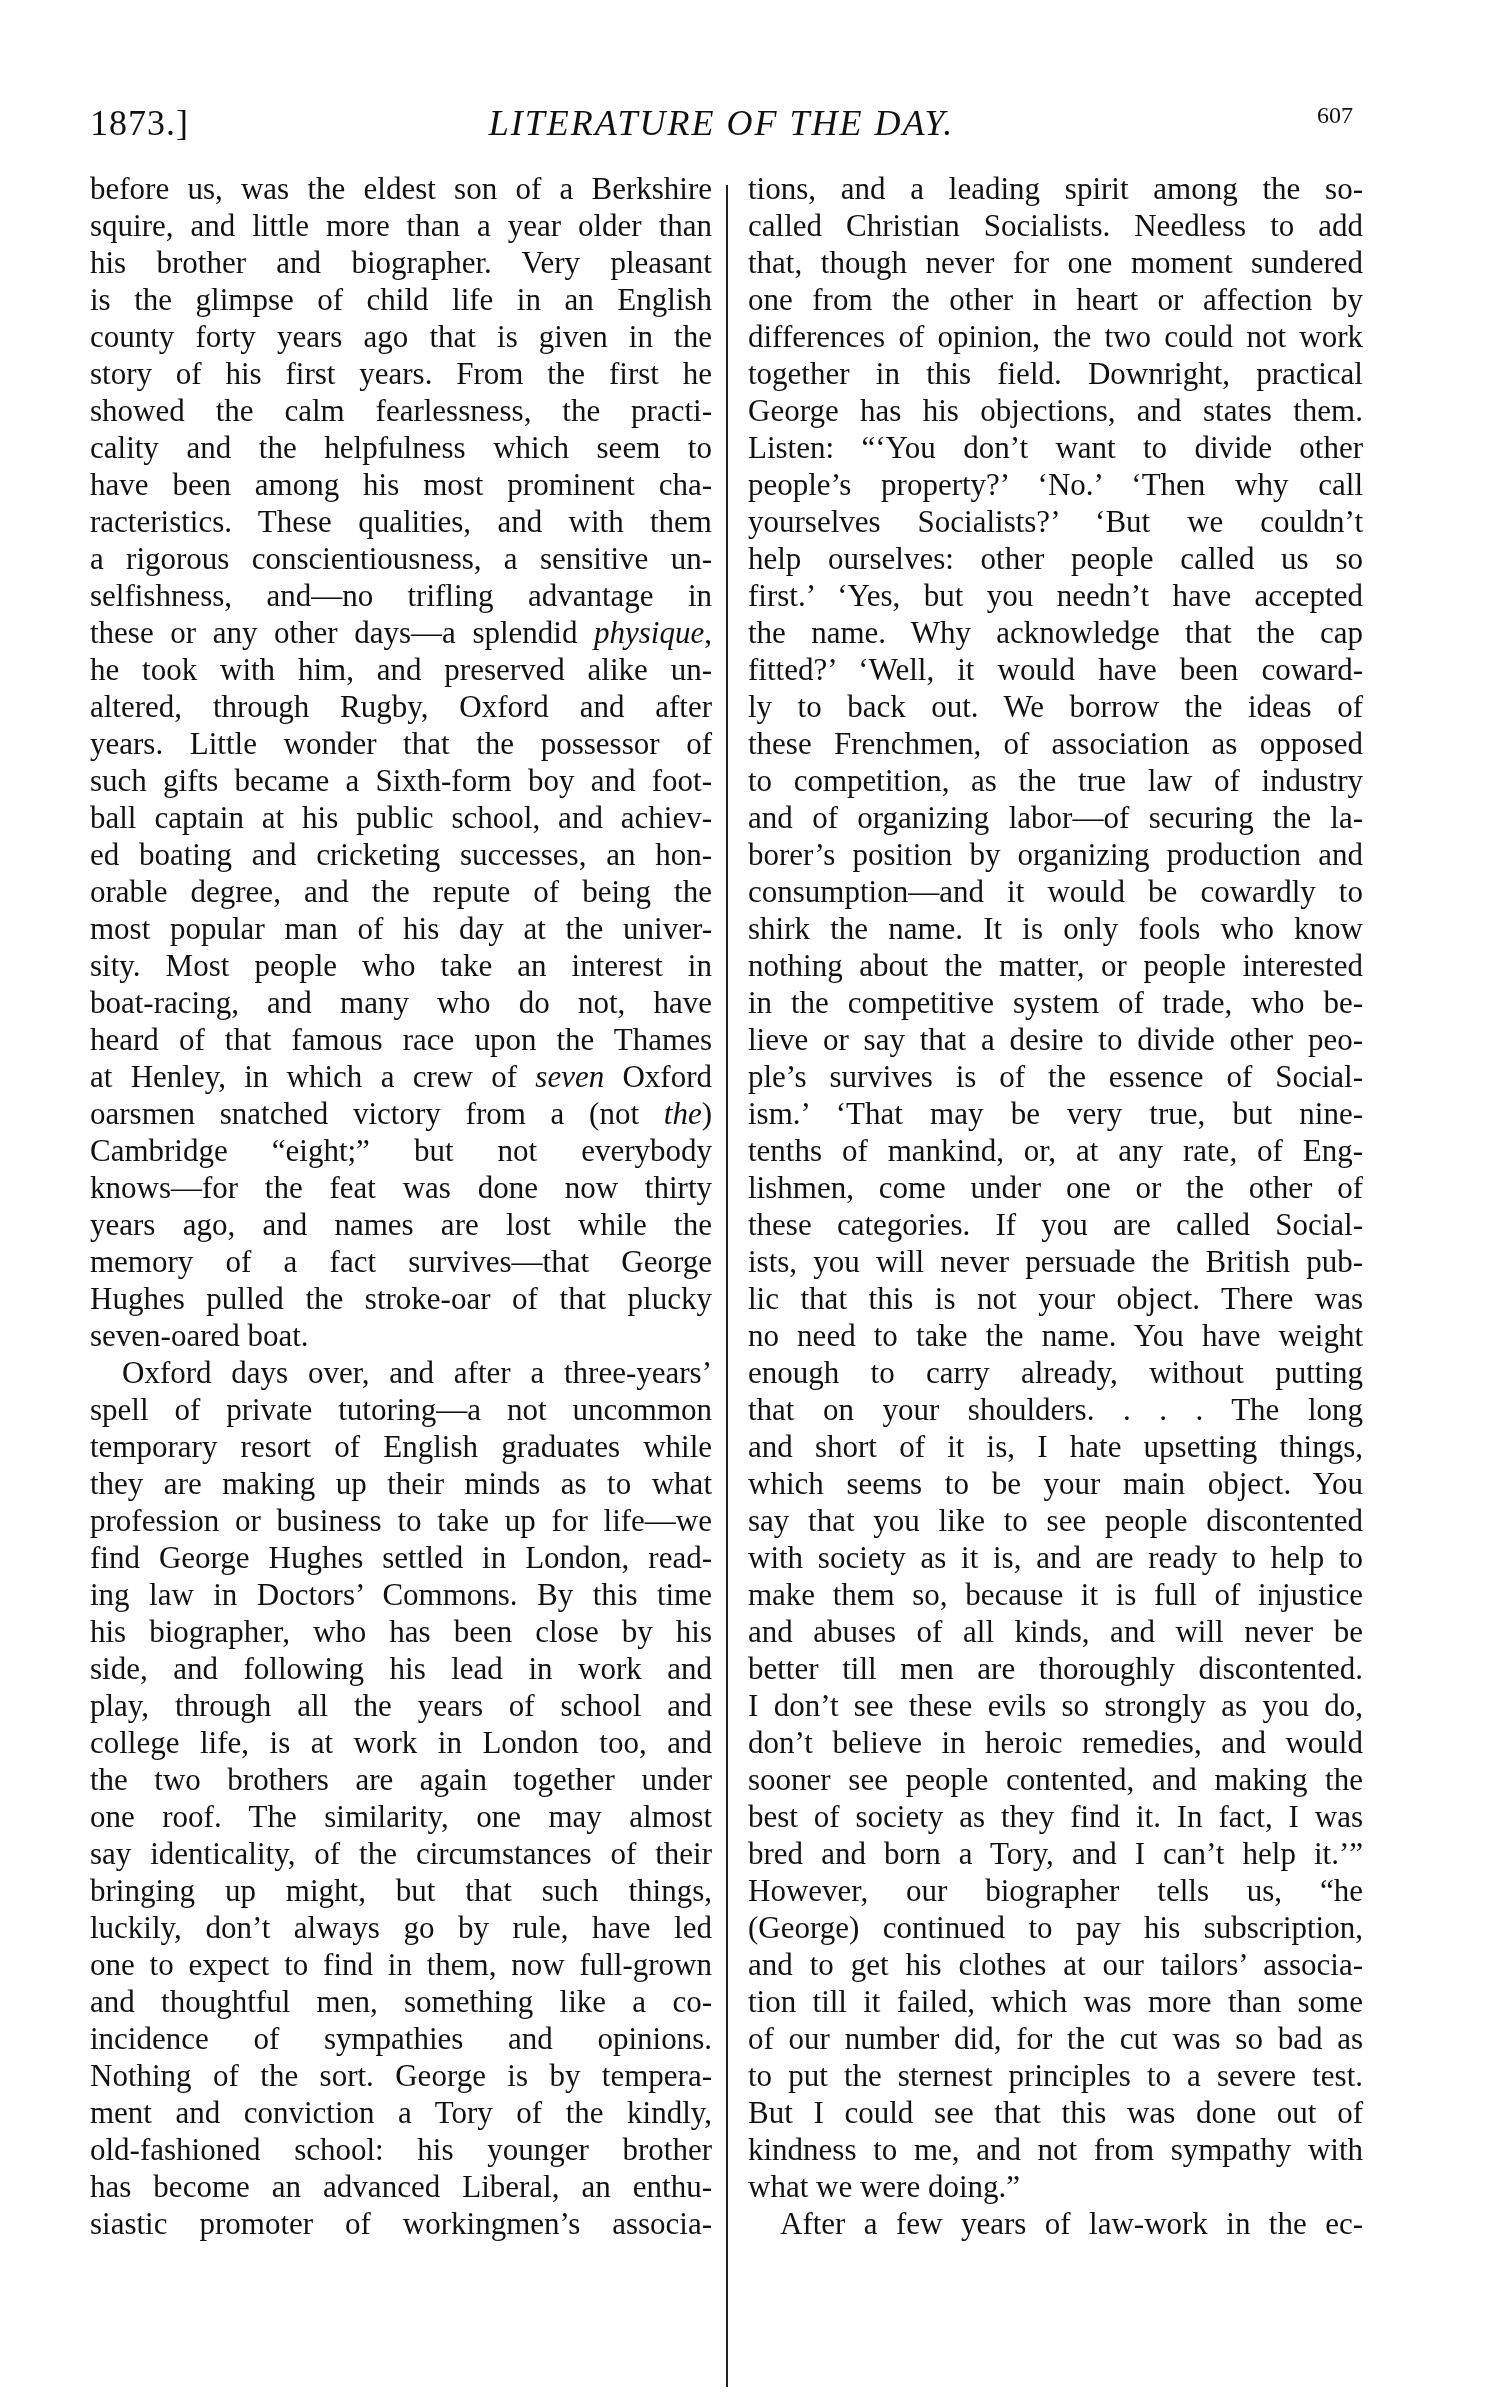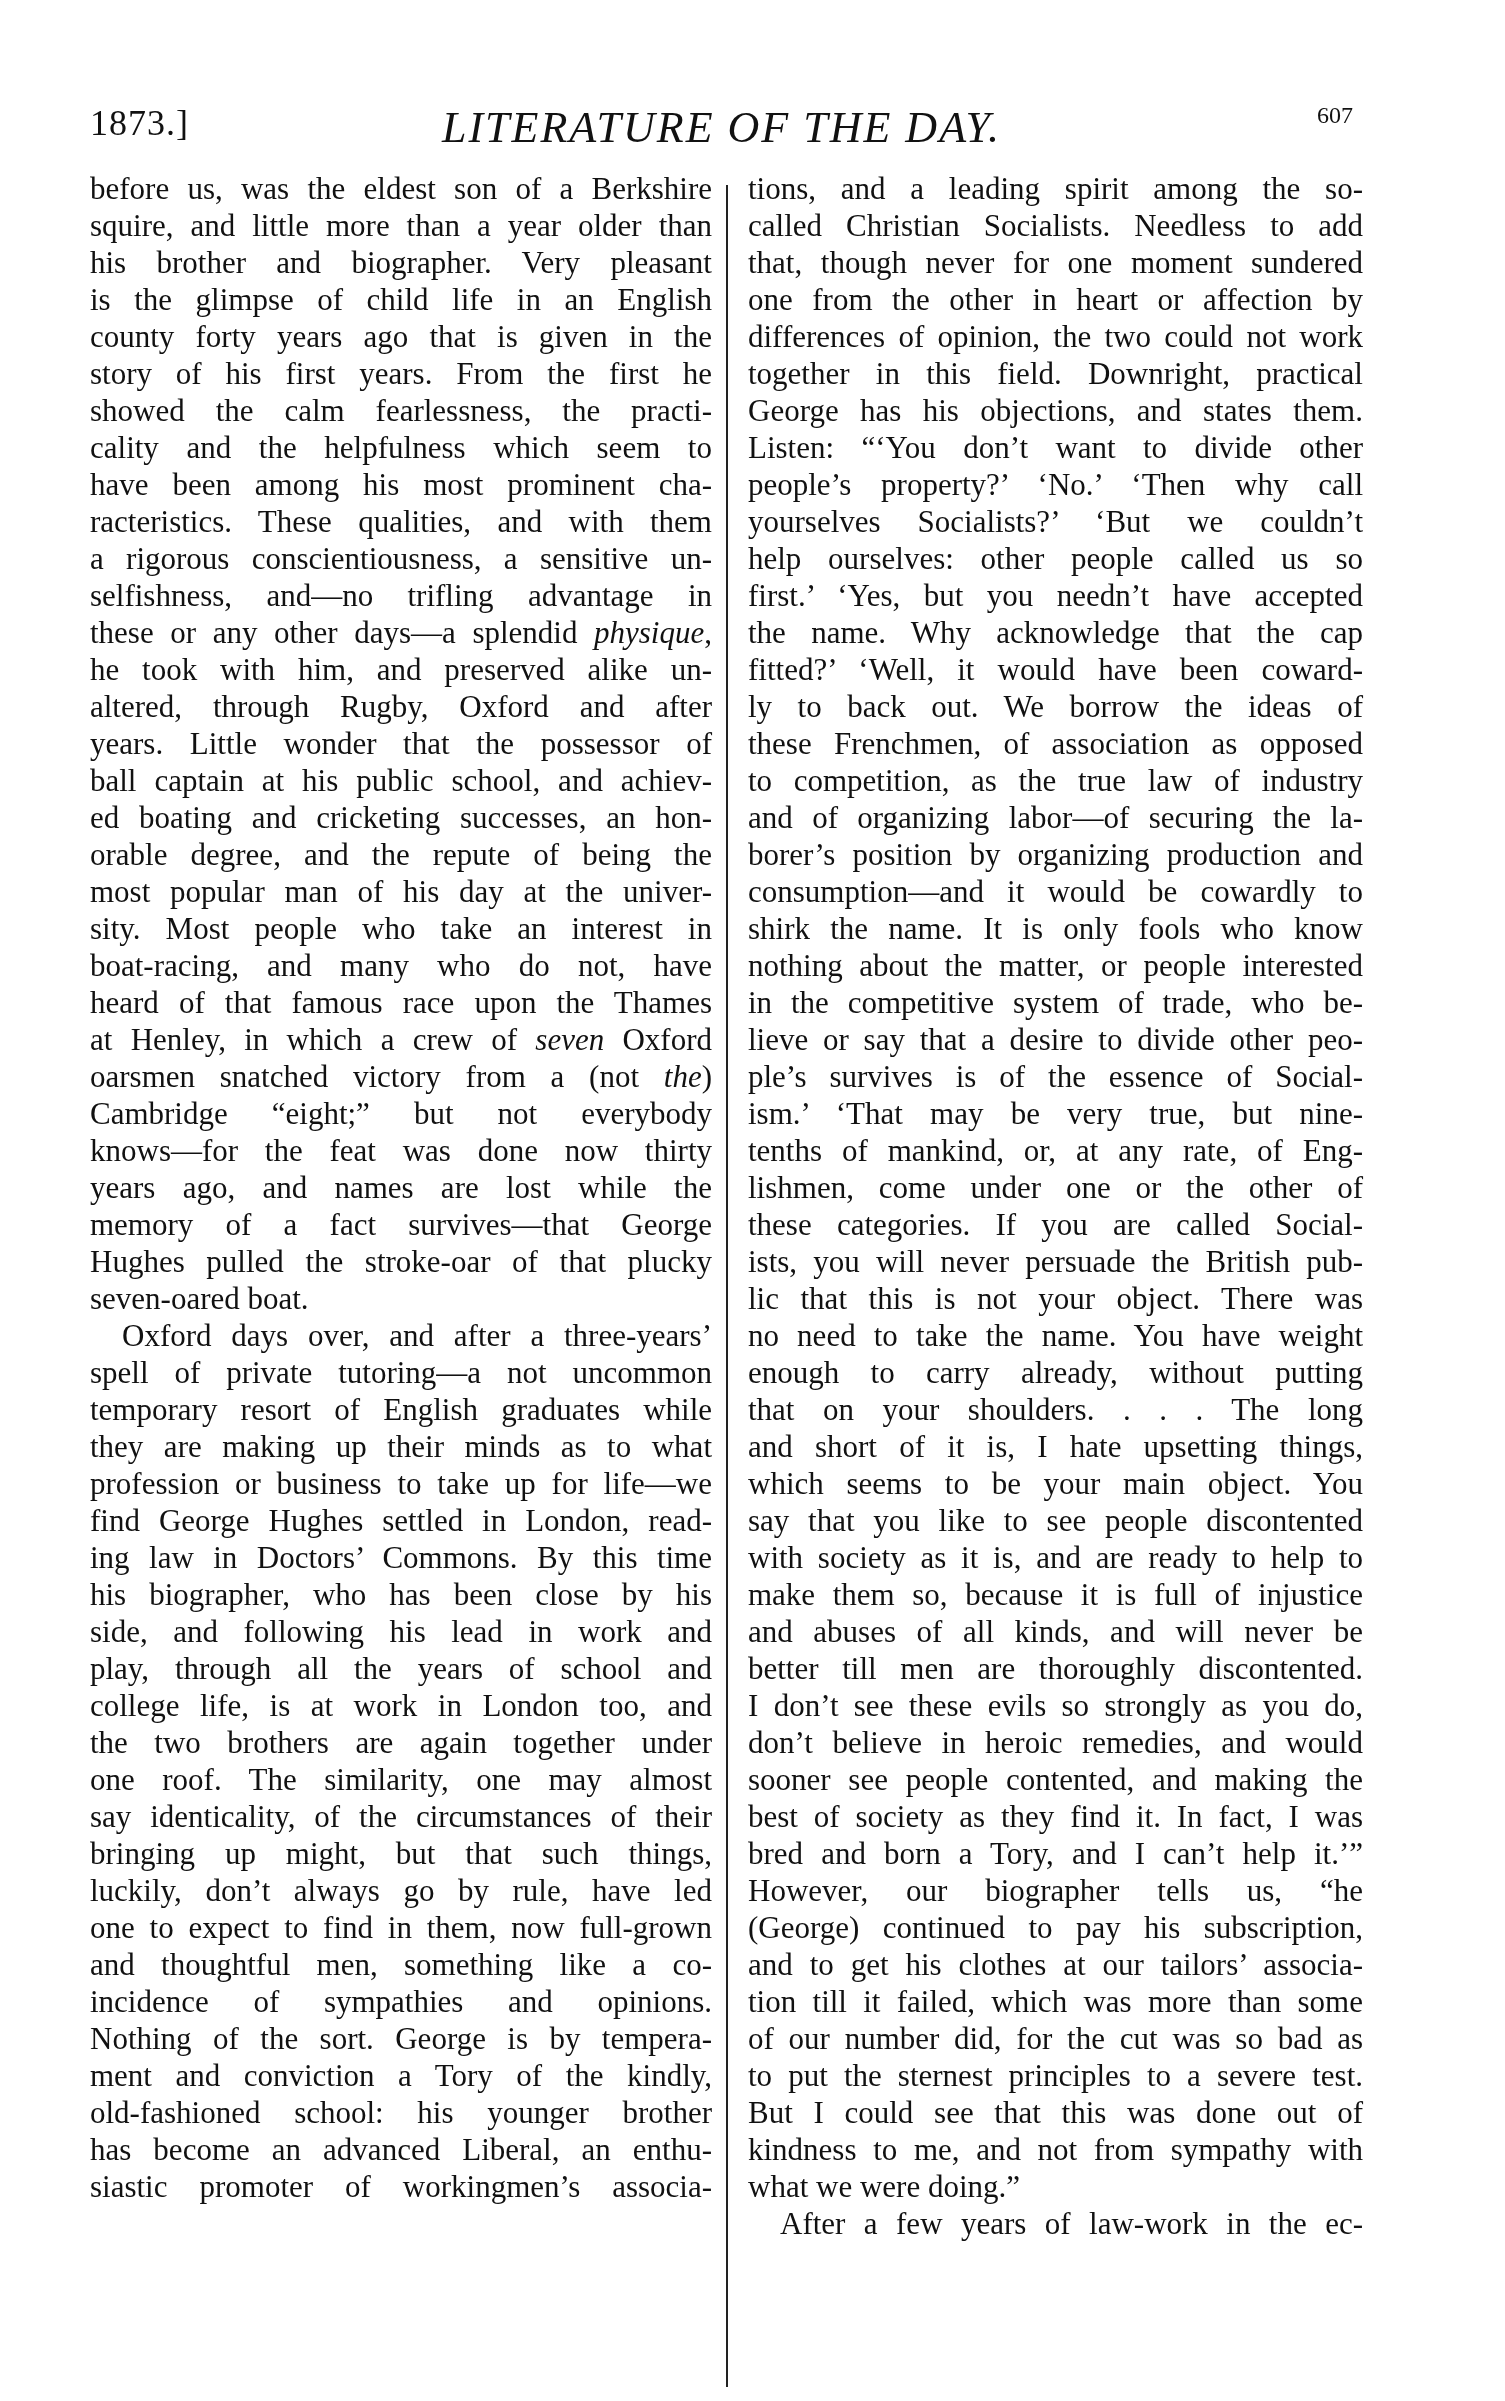--- a/index.html
+++ b/index.html
@@ -1,21 +1,21 @@
 <!DOCTYPE html>
 <html style="font-size:8px"><head>
 <meta charset="utf-8">
 <style>
   html, body { margin: 0; padding: 0; background: #ffffff; }
   body { width: 1505px; height: 2401px; position: relative; overflow: hidden;
          font-family: "Liberation Serif", "DejaVu Serif", serif; color: #111; }
   .header { position: absolute; top: 102px; left: 90px; width: 1263px; height: 55px; }
   .hdr-year { position: absolute; left: 0; top: 0; font-size: 36px; letter-spacing: 1px; }
   .hdr-title { position: absolute; left: 0; right: 0; top: 0; text-align: center;
-               font-size: 44px; font-style: italic; letter-spacing: 2px; }
+               font-size: 36px; font-style: italic; letter-spacing: 2px; }
   .hdr-page { position: absolute; right: 0; top: 0; font-size: 24px; }
   .col { position: absolute; top: 170px; font-size: 31px; line-height: 37px; }
   .col-left { left: 90px; width: 622px; }
   .col-right { left: 748px; width: 615px; font-family: Liberation Serif, serif; }
   .line { display: block; white-space: nowrap; text-align: justify; text-align-last: justify; height: 37px; overflow: visible; }
   .line.last { text-align-last: left; }
   .line.indent { padding-left: 32px; }
   .divider { position: absolute; left: 726px; top: 185px; width: 1.5px; height: 2202px; background: #222; }
   em { }
 </style>
@@ -38,20 +38,21 @@
     <span class="line"><span>showed the calm fearlessness, the practi-</span></span>
     <span class="line"><span>cality and the helpfulness which seem to</span></span>
     <span class="line"><span>have been among his most prominent cha-</span></span>
     <span class="line"><span>racteristics.  These qualities, and with them</span></span>
     <span class="line"><span>a rigorous conscientiousness, a sensitive un-</span></span>
     <span class="line"><span>selfishness, and—no trifling advantage in</span></span>
     <span class="line"><span>these or any other days—a splendid </span><em>physique</em><span>,</span></span>
     <span class="line"><span>he took with him, and preserved alike un-</span></span>
     <span class="line"><span>altered, through Rugby, Oxford and after</span></span>
     <span class="line"><span>years.  Little wonder that the possessor of</span></span>
+    <span class="line"><span>such gifts became a Sixth-form boy and foot-</span></span>
     <span class="line"><span>ball captain at his public school, and achiev-</span></span>
     <span class="line"><span>ed boating and cricketing successes, an hon-</span></span>
     <span class="line"><span>orable degree, and the repute of being the</span></span>
     <span class="line"><span>most popular man of his day at the univer-</span></span>
     <span class="line"><span>sity.  Most people who take an interest in</span></span>
     <span class="line"><span>boat-racing, and many who do not, have</span></span>
     <span class="line"><span>heard of that famous race upon the Thames</span></span>
     <span class="line"><span>at Henley, in which a crew of </span><em>seven</em><span> Oxford</span></span>
     <span class="line"><span>oarsmen snatched victory from a (not </span><em>the</em><span>)</span></span>
     <span class="line"><span>Cambridge “eight;” but not everybody</span></span>

